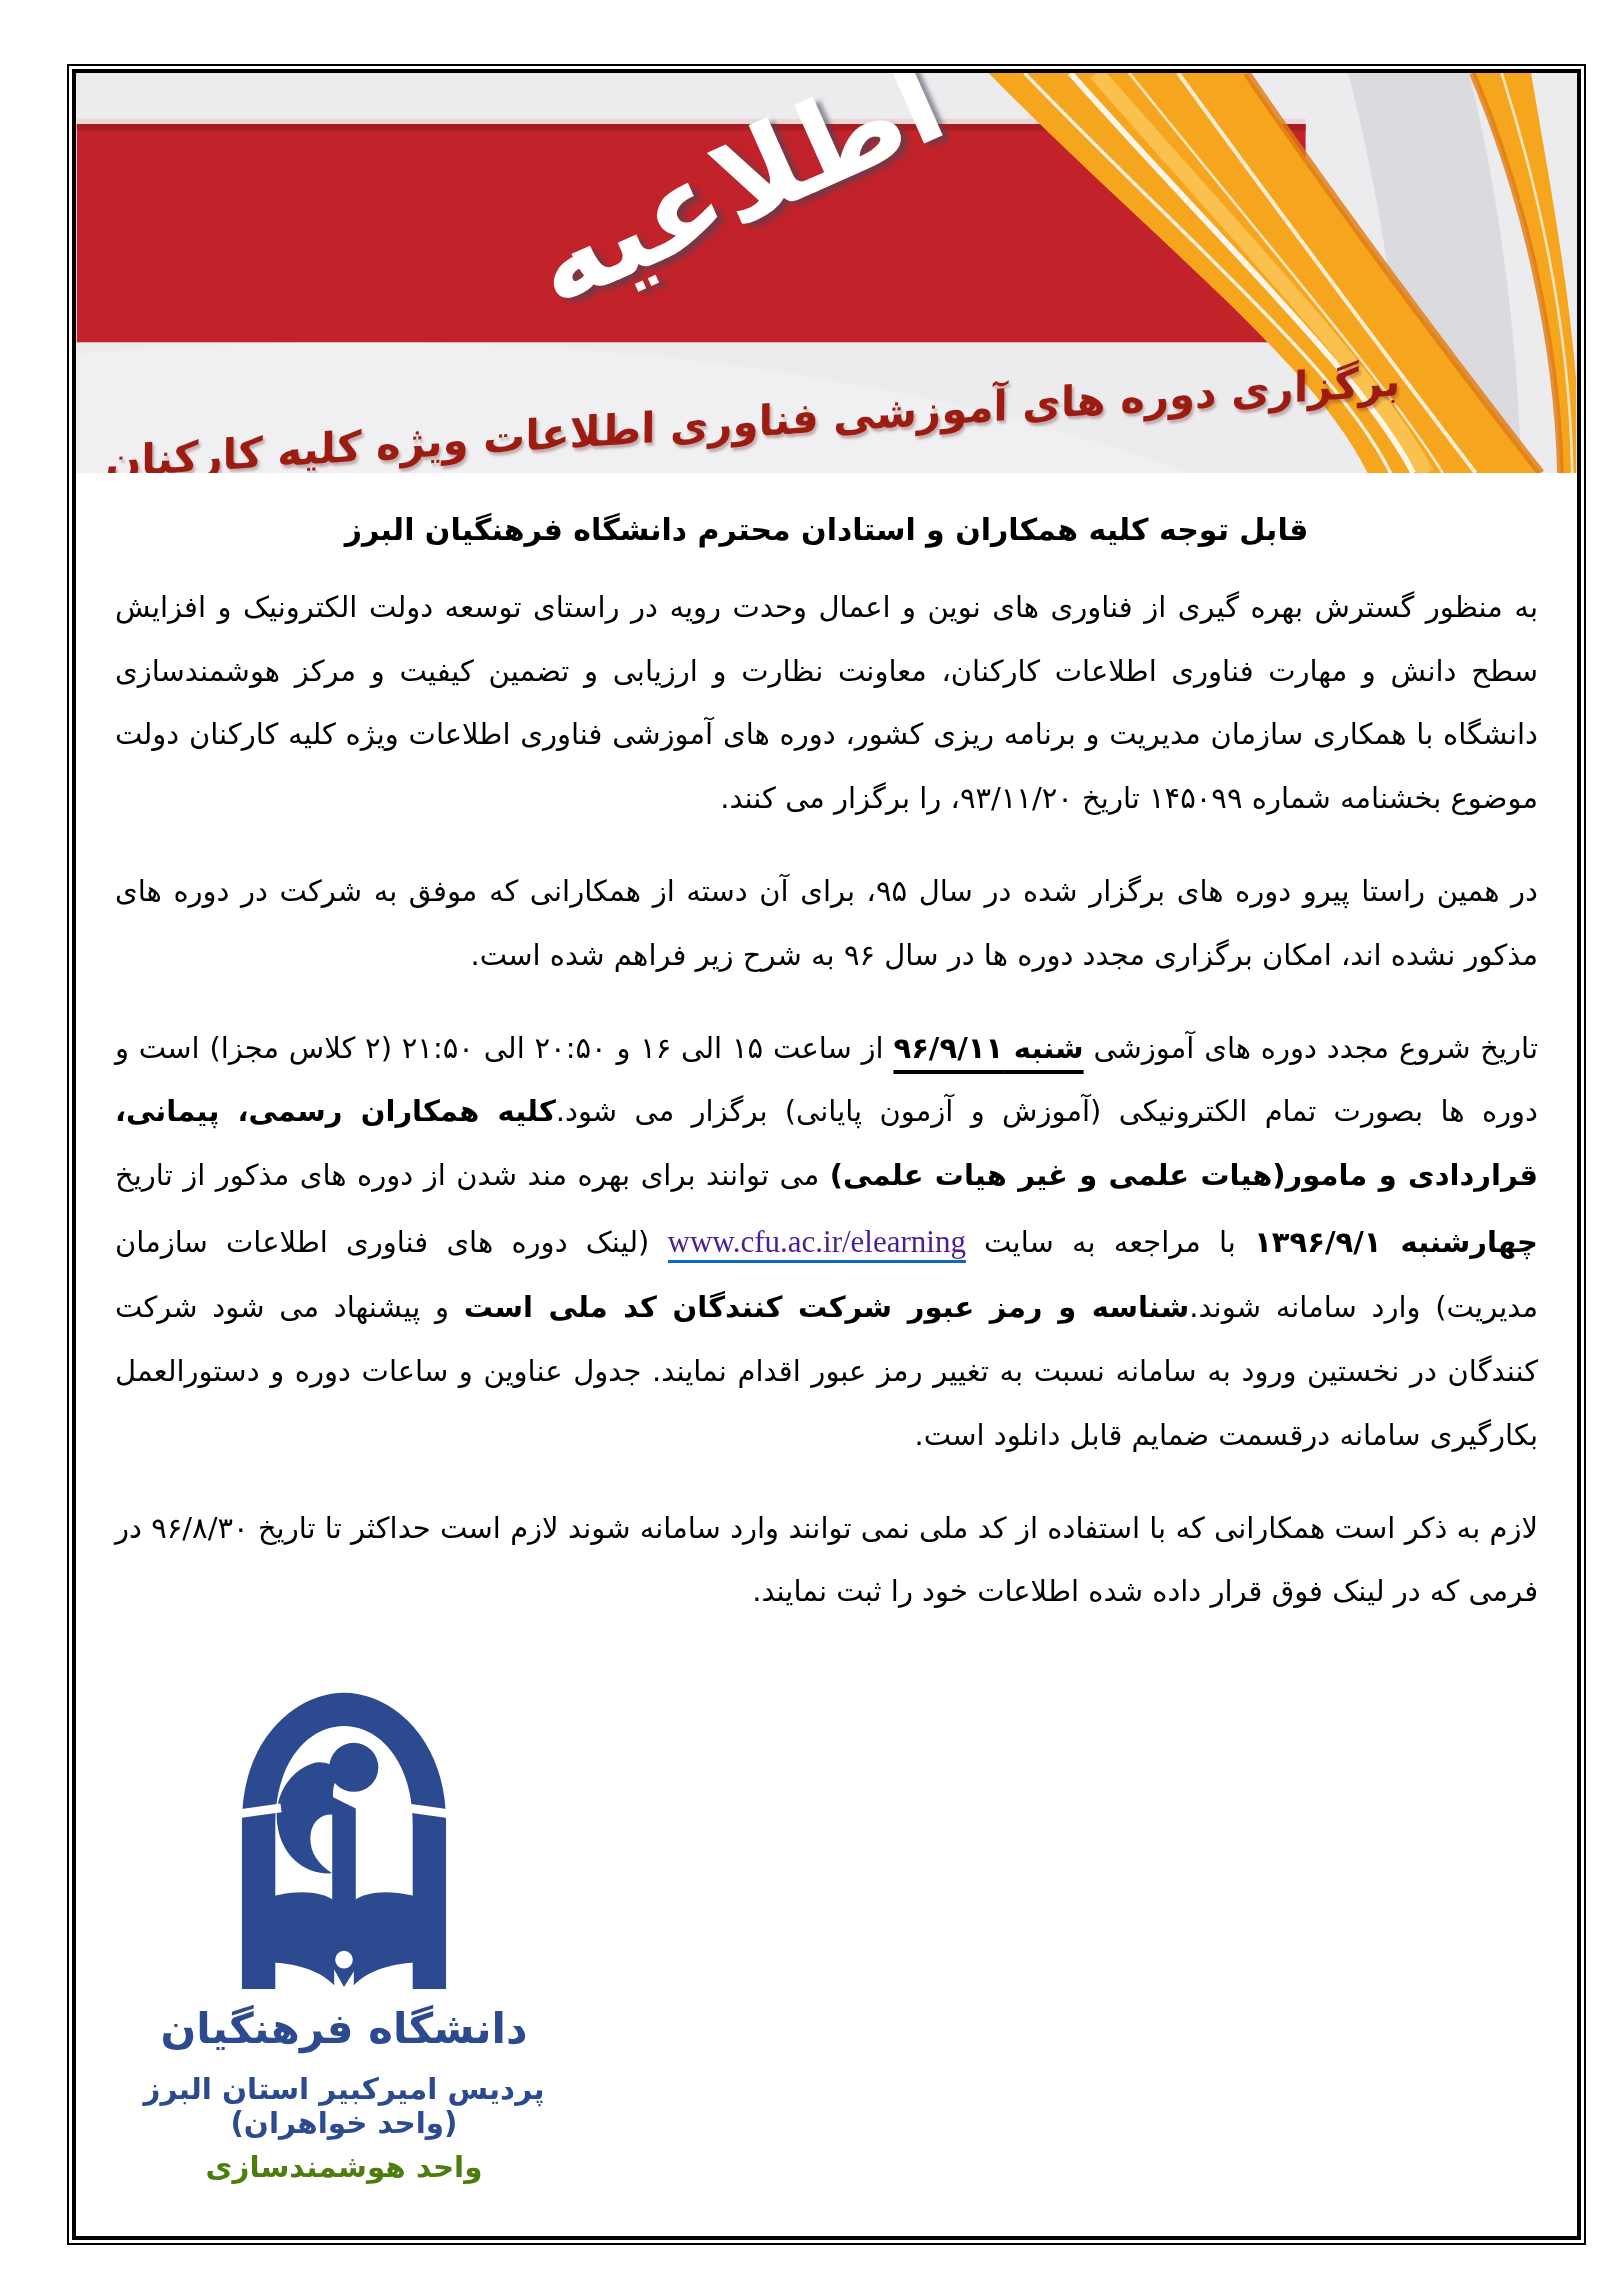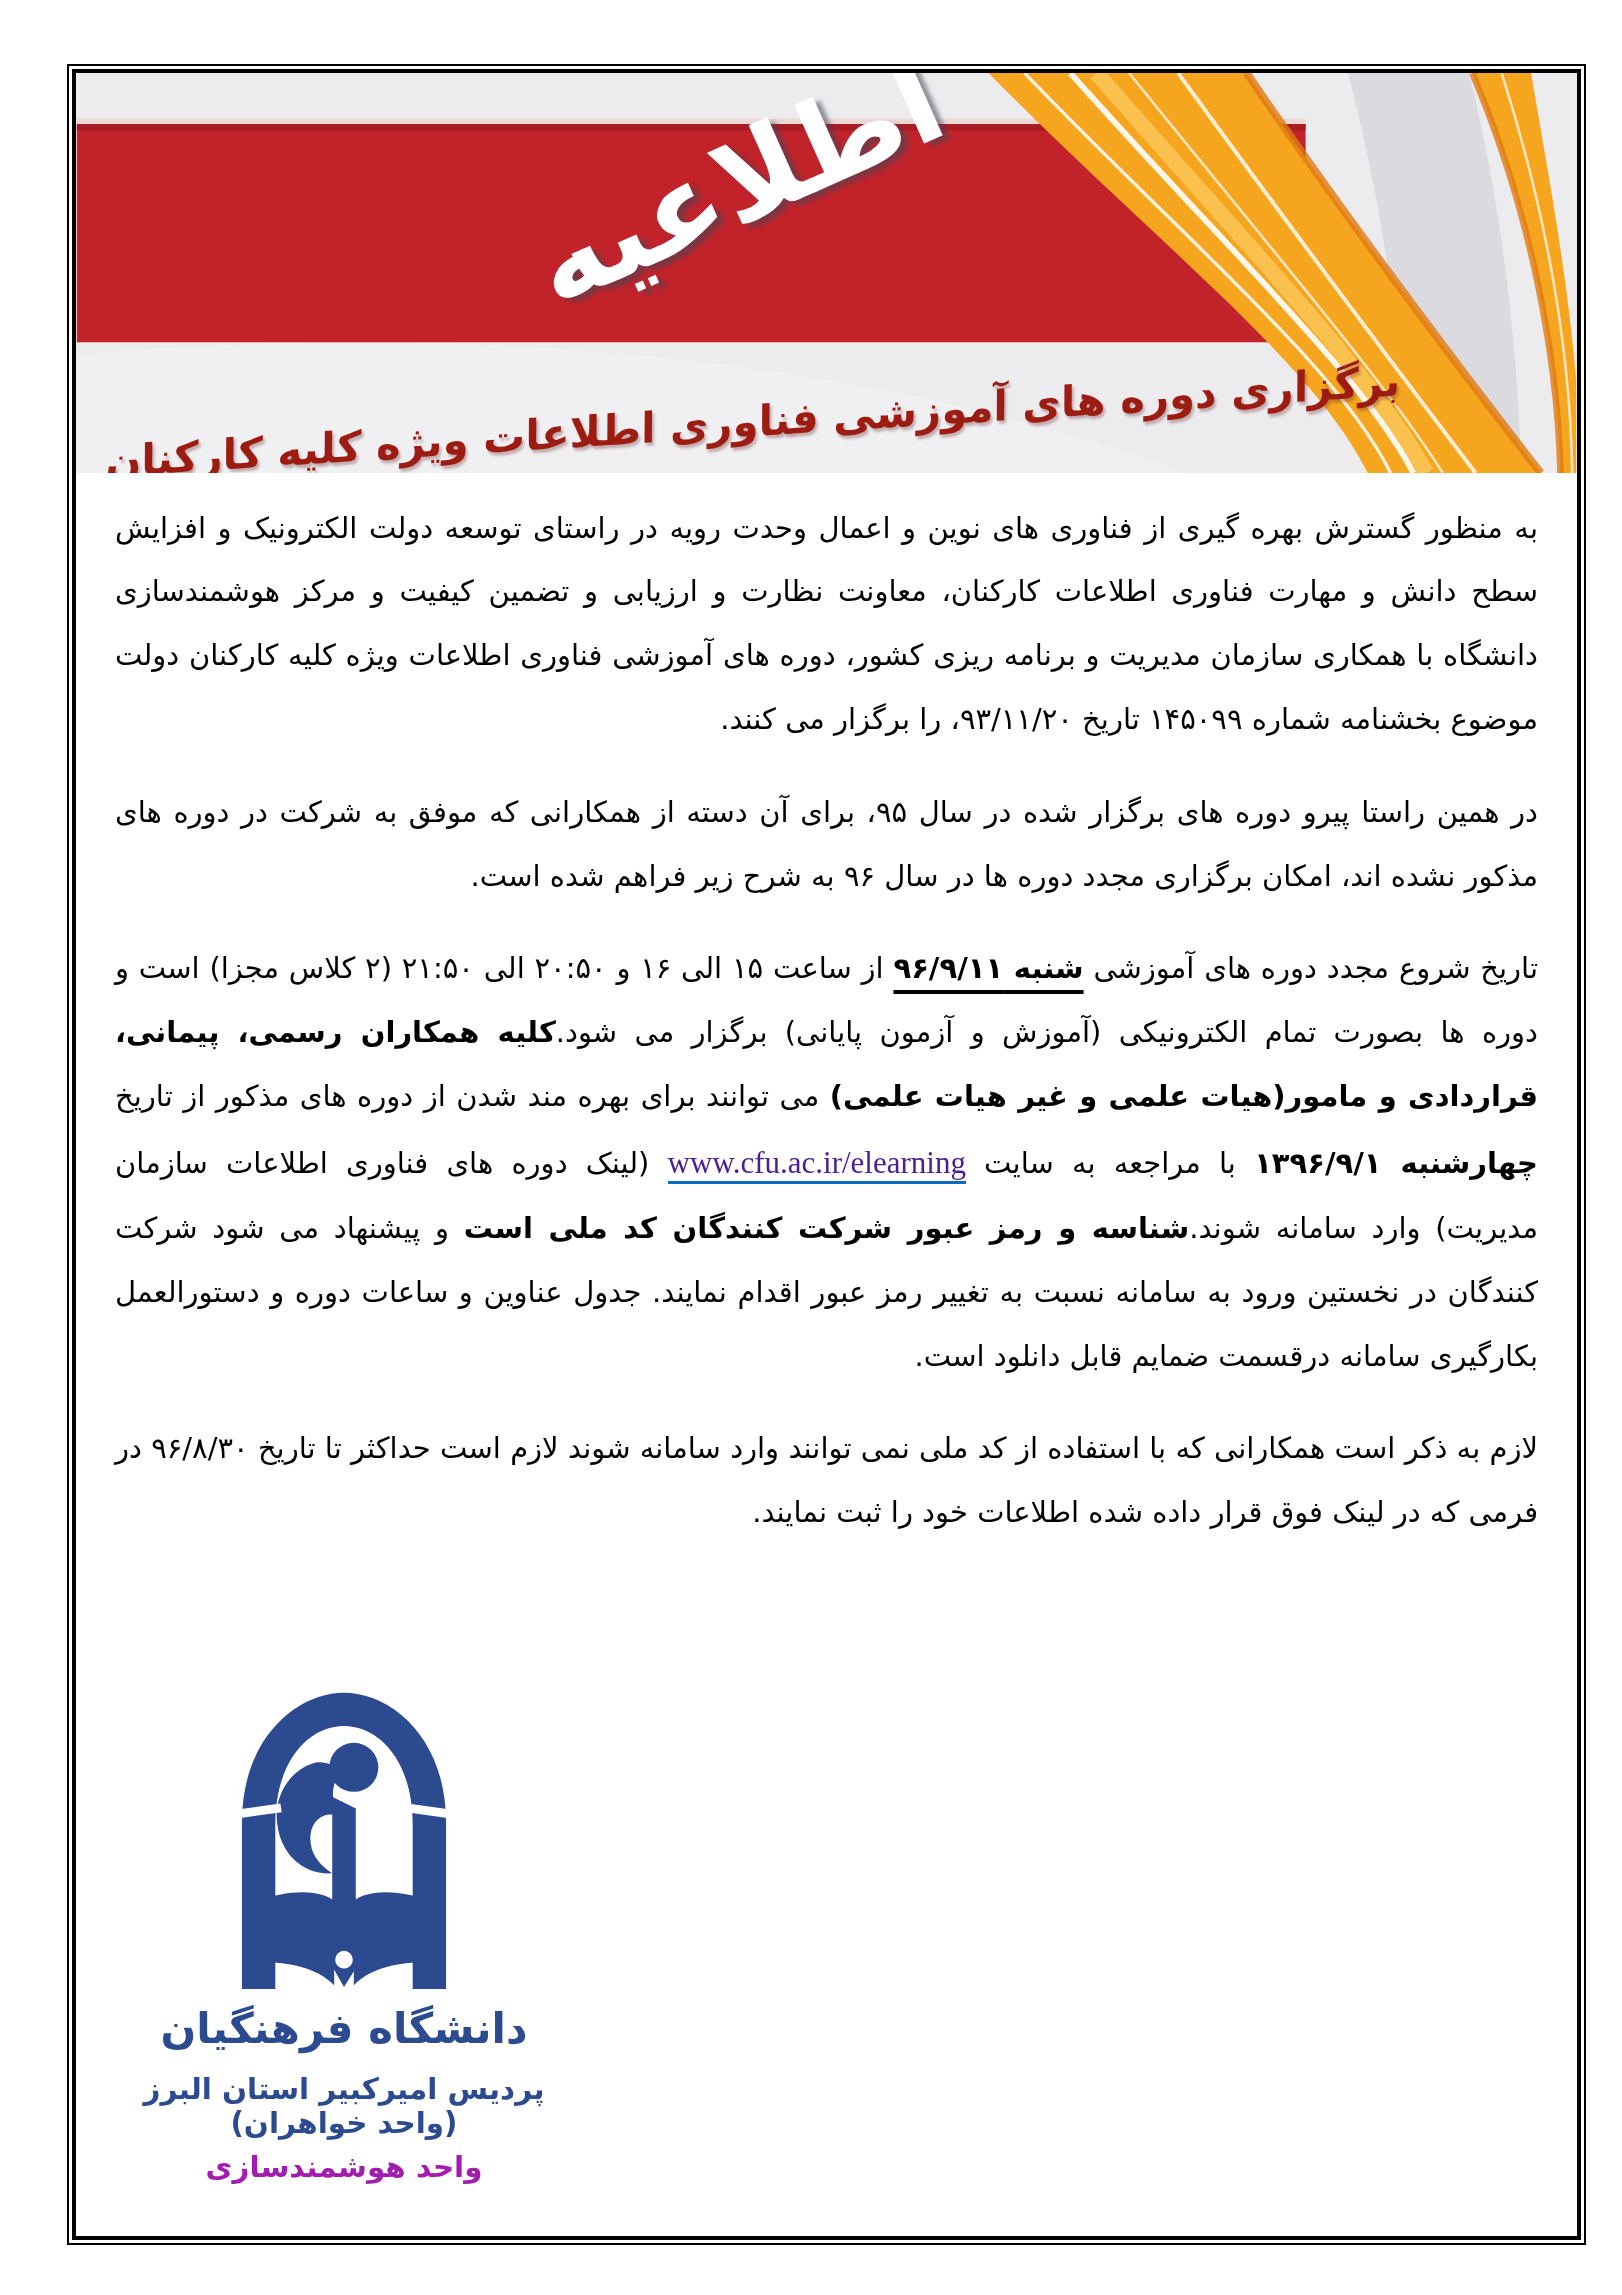--- a/index.html
+++ b/index.html
@@ -46,21 +46,21 @@
   }
   .seg-link{
     color:#4c1d95;font-family:"Liberation Serif",serif;font-size:31px;
     border-bottom:3.9px solid #0B6BC2;text-decoration:none;
     padding-bottom:1.3px;
   }
   
   .footer{position:absolute;left:51px;top:1604px;width:434px;text-align:center;}
   .footer-org{font-size:42px;font-weight:bold;color:#2C4A90;margin-top:6.5px;}
   .footer-campus{font-size:29.4px;font-weight:bold;color:#2C4A90;margin-top:19px;}
-  .footer-unit{font-size:29.4px;font-weight:bold;color:#a21caf;margin-top:10.5px;}
+  .footer-unit{font-size:29.4px;font-weight:bold;color:#4d7c0f;margin-top:10.5px;}
 </style>
 </head>
 <body>
 
 <div class="frame">
 
   <div class="banner">
     <svg width="1501" height="400" viewBox="0 0 2294 612" role="img">
 
       <rect x="0" y="0" width="2294" height="612" fill="#ECEBEE"></rect>
@@ -83,20 +83,21 @@
 
       <path d="M 2135,0 C 2220,200 2265,420 2270,612 L 2294,612 L 2294,470 C 2280,300 2245,120 2225,0 Z" fill="#F6A51E"></path>
       <path d="M 2135,0 C 2220,200 2265,420 2270,612" stroke="#E07A12" stroke-width="10" fill="none" opacity="0.8"></path>
       <path d="M 2180,0 C 2250,220 2285,430 2288,612" stroke="#FFFFFF" stroke-width="4" fill="none" opacity="0.7"></path>
     </svg>
     <div class="banner-title">اطلاعیه</div>
     <div class="banner-subtitle">برگزاری دوره های آموزشی فناوری اطلاعات ویژه کلیه کارکنان</div>
   </div>
 
   <div class="content">
+    <div class="heading">قابل توجه کلیه همکاران و استادان محترم دانشگاه فرهنگیان البرز</div>
     <p class="para">به منظور گسترش بهره گیری از فناوری های نوین و اعمال وحدت رویه در راستای توسعه دولت الکترونیک و افزایش سطح دانش و مهارت فناوری اطلاعات کارکنان، معاونت نظارت و ارزیابی و تضمین کیفیت و مرکز هوشمندسازی دانشگاه با همکاری سازمان مدیریت و برنامه ریزی کشور، دوره های آموزشی فناوری اطلاعات ویژه کلیه کارکنان دولت موضوع بخشنامه شماره ۱۴۵۰۹۹ تاریخ ۹۳/۱۱/۲۰، را برگزار می کنند.</p>
     <p class="para">در همین راستا پیرو دوره های برگزار شده در سال ۹۵، برای آن دسته از همکارانی که موفق به شرکت در دوره های مذکور نشده اند، امکان برگزاری مجدد دوره ها در سال ۹۶ به شرح زیر فراهم شده است.</p>
     <p class="para"><span class="seg-normal">تاریخ شروع مجدد دوره های آموزشی </span><span class="seg-bold-underline">شنبه ۹۶/۹/۱۱</span><span class="seg-normal"> از ساعت ۱۵ الی ۱۶ و ۲۰:۵۰ الی ۲۱:۵۰ (۲ کلاس مجزا) است و دوره ها بصورت تمام الکترونیکی (آموزش و آزمون پایانی) برگزار می شود.</span><span class="seg-bold">کلیه همکاران رسمی، پیمانی، قراردادی و مامور(هیات علمی و غیر هیات علمی)</span><span class="seg-normal"> می توانند برای بهره مند شدن از دوره های مذکور از تاریخ </span><span class="seg-bold">چهارشنبه ۱۳۹۶/۹/۱</span><span class="seg-normal"> با مراجعه به سایت  </span><a class="seg-link" dir="ltr" href="#">www.cfu.ac.ir/elearning</a><span class="seg-normal"> (لینک دوره های فناوری اطلاعات سازمان مدیریت) وارد سامانه شوند.</span><span class="seg-bold">شناسه و رمز عبور شرکت کنندگان کد ملی است</span><span class="seg-normal"> و پیشنهاد می شود شرکت کنندگان در نخستین ورود به سامانه نسبت به تغییر رمز عبور اقدام نمایند. جدول عناوین و ساعات دوره و دستورالعمل بکارگیری سامانه درقسمت ضمایم قابل دانلود است.</span></p>
     <p class="para">لازم به ذکر است همکارانی که با استفاده از کد ملی نمی توانند وارد سامانه شوند لازم است حداکثر تا تاریخ ۹۶/۸/۳۰ در فرمی که در لینک فوق قرار داده شده اطلاعات خود را ثبت نمایند.</p>
   </div>
 
   <div class="footer">
     <svg width="314" height="318" viewBox="0 0 320 324" role="img">
       <g fill="#2C4A90">
 

